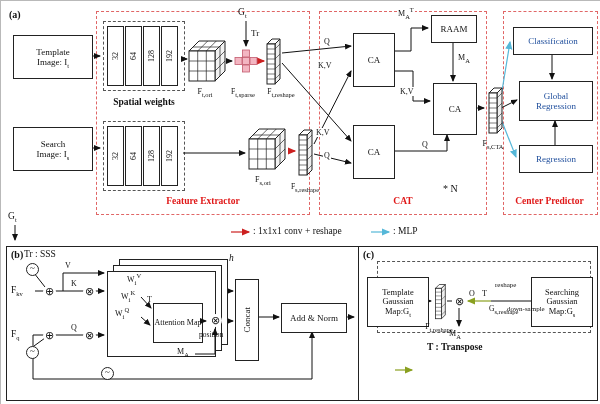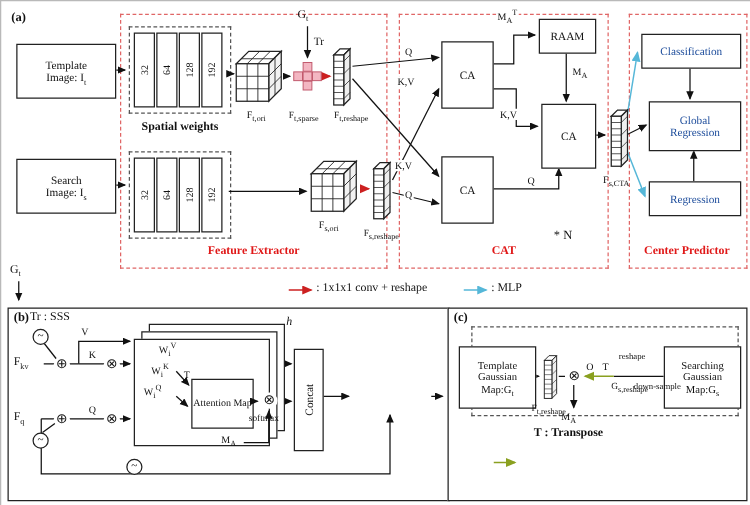--- a/index.html
+++ b/index.html
@@ -276,24 +276,27 @@
 
   <div class="lbl" style="left:126px;top:274px;"><span>W</span><sub>i</sub><sup>V</sup></div>
   <div class="lbl" style="left:120px;top:291px;"><span>W</span><sub>i</sub><sup>K</sup></div>
   <div class="lbl" style="left:114px;top:308px;"><span>W</span><sub>i</sub><sup>Q</sup></div>
 
   <div class="box" style="left:152px;top:302px;width:48px;height:38px;font-size:8px;">
       <span>Attention Map</span>
     </div>
   <div class="lbl" style="left:146px;top:294px;z-index:6;">T</div>
   <div class="lbl" style="left:176px;top:346px;z-index:6;"><span>M</span><sub>A</sub></div>
-  <div class="lbl" style="left:198px;top:329px;font-size:7.5px;z-index:6;">softmax</div>
+  <div class="lbl" style="left:198px;top:329px;font-size:7.5px;z-index:6;">position</div>
 
   <div class="box" style="left:234px;top:278px;width:22px;height:80px;">
       <span class="vtext">Concat</span>
+    </div>
+  <div class="box" style="left:280px;top:302px;width:64px;height:28px;">
+      <span>Add &amp; Norm</span>
     </div>
 
   <span class="pe" style="left:100px;top:366px;">~</span>
 
   <div class="lbl b" style="left:362px;top:248px;font-size:10px;">(c)</div>
 
   <div class="box" style="left:366px;top:276px;width:60px;height:48px;font-size:8.5px;">
     <span>Template</span>
     <span>Gaussian</span>
     <span><span>Map:G</span><sub>t</sub></span>

